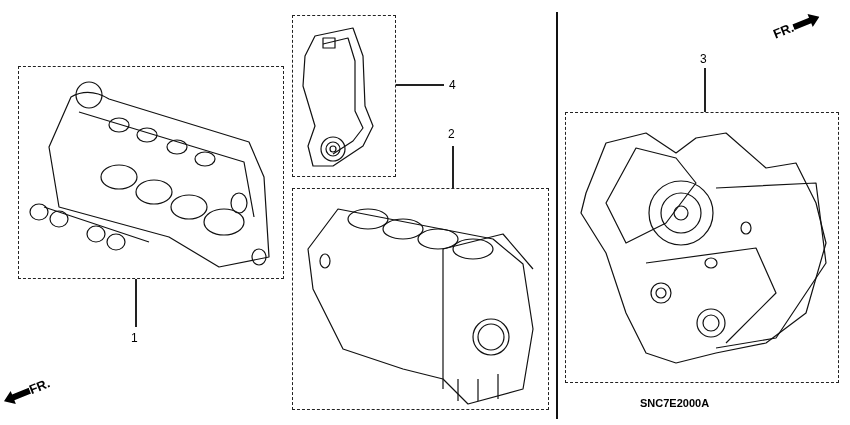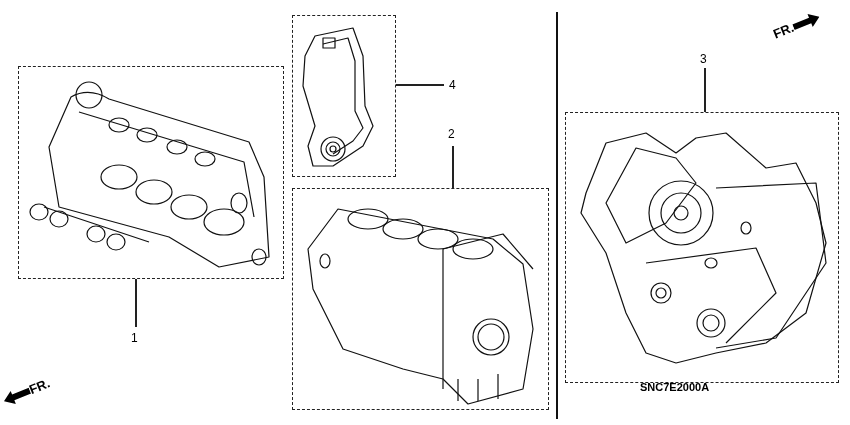--- a/index.html
+++ b/index.html
@@ -1,21 +1,21 @@
 <!DOCTYPE html>
 <html><head>
 <meta charset="utf-8">
 <style>
   html, body { margin:0; padding:0; background:#ffffff; }
   body { width:850px; height:425px; position:relative; overflow:hidden; font-family:"Liberation Sans", sans-serif; color:#000; }
   .box { position:absolute; border:1.5px dashed #222; box-sizing:border-box; }
   .leader { position:absolute; background:#222; }
   .callout { position:absolute; font-size:12px; font-family:"Liberation Sans", sans-serif; }
   .divider { position:absolute; left:556px; top:12px; width:2px; height:407px; background:#111; }
-  .code { position:absolute; left:640px; top:381px; font-size:11px; font-weight:bold; font-family:"Liberation Sans", sans-serif; }
+  .code { position:absolute; left:640px; top:397px; font-size:11px; font-weight:bold; font-family:"Liberation Sans", sans-serif; }
   .fr { position:absolute; font-weight:bold; font-size:13px; font-family:"Liberation Sans", sans-serif; display:flex; align-items:center; }
   svg.part { position:absolute; }
   svg.part * { fill:none; stroke:#111; stroke-width:1.2; stroke-linejoin:round; }
 </style>
 </head>
 <body>
 
 <div class="box" style="left:18px;top:66px;width:266px;height:213px;">
   <svg class="part" width="262" height="209" viewBox="0 0 262 209" style="left:0;top:0;">
     <circle cx="70" cy="28" r="13"></circle>

